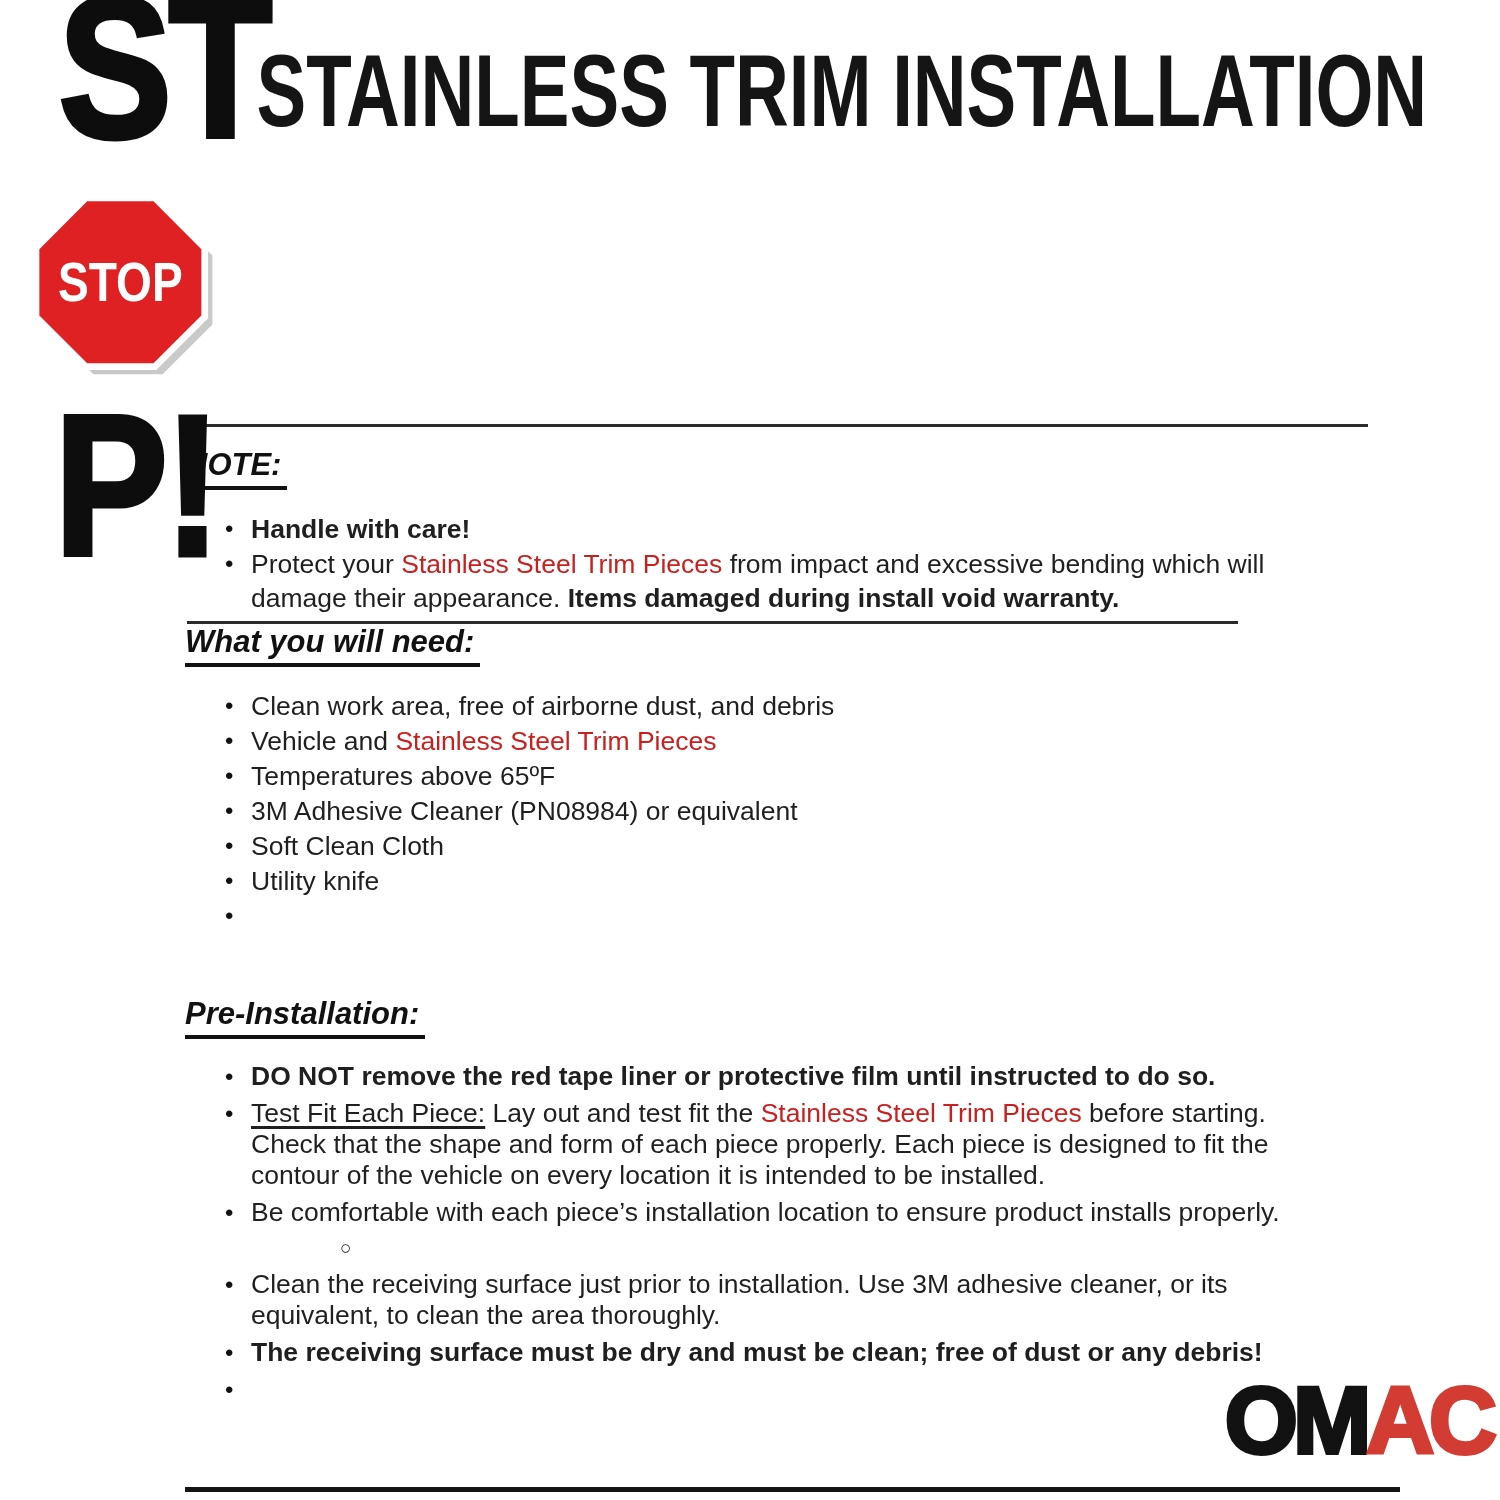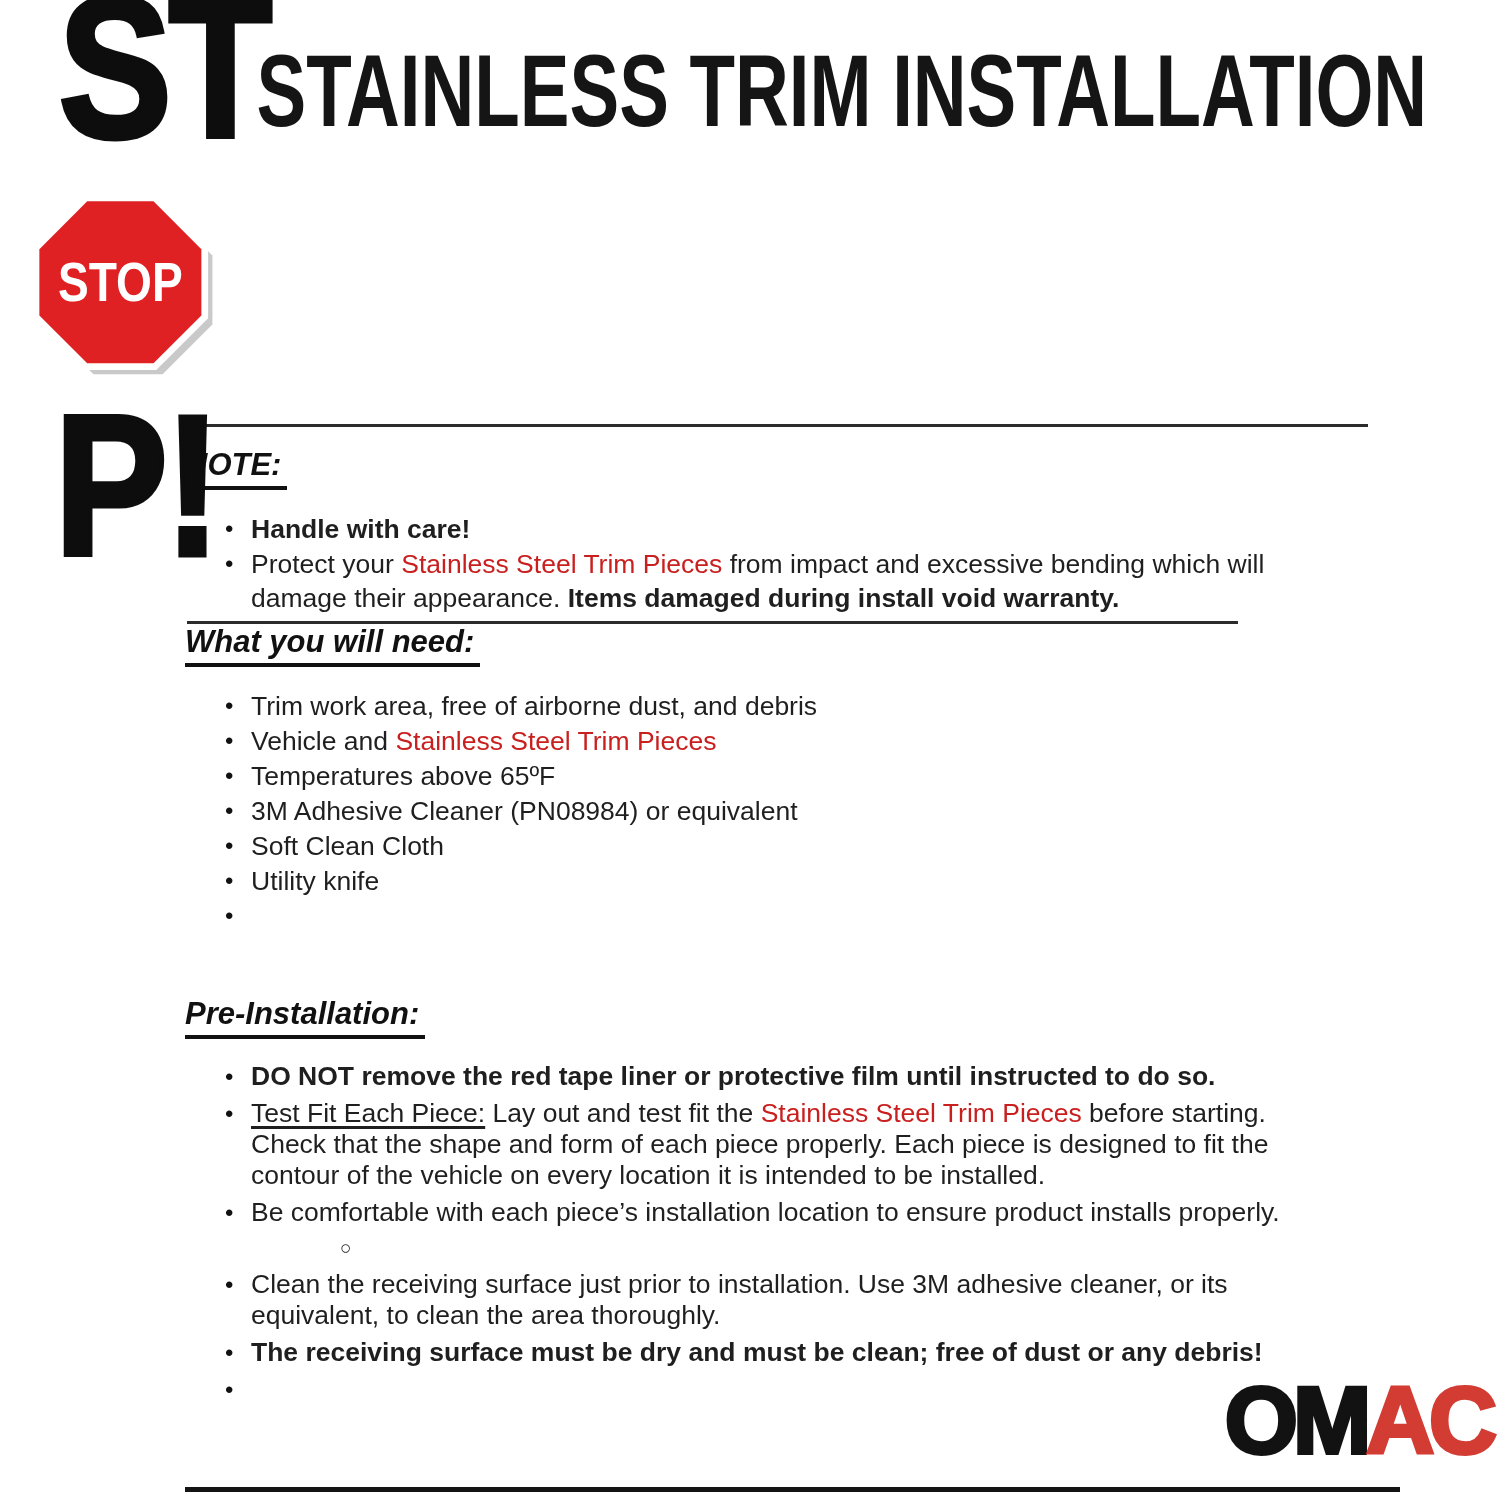--- a/index.html
+++ b/index.html
@@ -110,21 +110,21 @@
         <span class="text"><span>Protect your </span><span class="red">Stainless Steel Trim Pieces</span><span> from impact and excessive bending which will damage their appearance. </span><span class="bold">Items damaged during install void warranty.</span></span>
       </div>
     </div>
 
     <hr class="rule rule-2">
 
     <div><span class="section-heading h-need">What you will need:</span></div>
     <div class="bullet-list">
       <div class="bullet">
         <span class="marker">•</span>
-        <span class="text">Trim work area, free of airborne dust, and debris</span>
+        <span class="text">Clean work area, free of airborne dust, and debris</span>
       </div>
       <div class="bullet">
         <span class="marker">•</span>
         <span class="text"><span>Vehicle and </span><span class="red">Stainless Steel Trim Pieces</span></span>
       </div>
       <div class="bullet">
         <span class="marker">•</span>
         <span class="text">Temperatures above 65ºF</span>
       </div>
       <div class="bullet">

